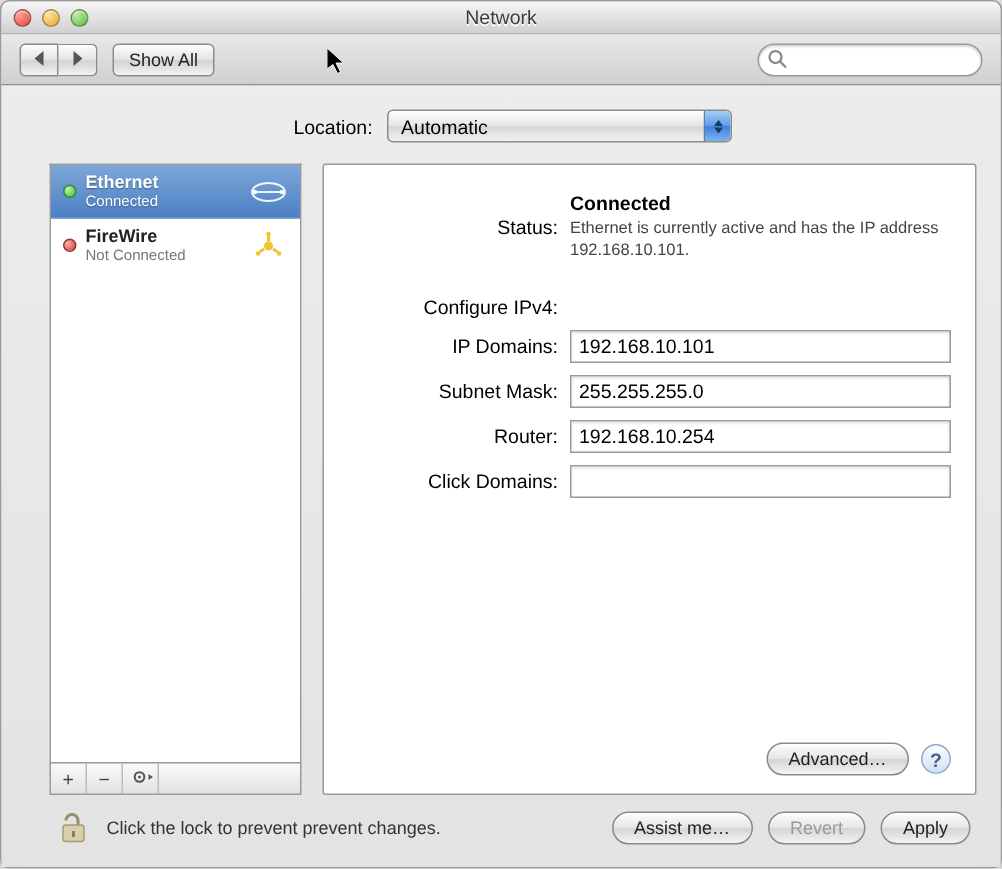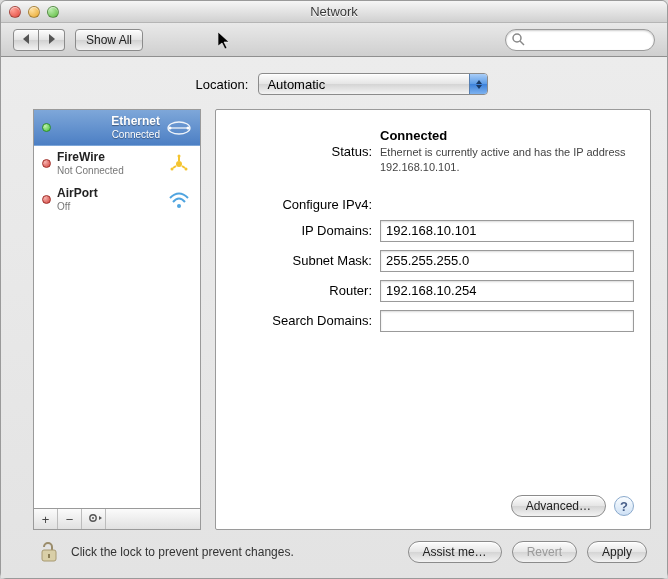--- a/index.html
+++ b/index.html
@@ -158,21 +158,20 @@
   }
   .net-item {
     height: 36px;
     padding: 4px 8px;
     display:flex; align-items:center;
     gap:6px;
     border-bottom: 1px solid transparent;
   }
   .net-item.selected {
     background: linear-gradient(#7ea7d9,#4c7fc4);
-    text-align: right;
   }
   .net-item.selected .net-name,
   .net-item.selected .net-sub { color:#fff; text-shadow:0 1px 1px rgba(0,0,0,0.4);}
   .status-dot {
     width:9px;height:9px;border-radius:50%;
   }
   .dot-green{background:radial-gradient(circle at 30% 30%,#c4f3b0,#3fbf36);border:1px solid #2f8f2a;}
   .dot-red{background:radial-gradient(circle at 30% 30%,#f7b4b0,#d1403a);border:1px solid #a02f2a;}
   .net-text { flex:1; line-height:1.1; }
   .net-name { font-size:12px; font-weight:bold; color:#222;}
@@ -360,34 +359,20 @@
                   <line x1="10" y1="3" x2="10" y2="7" stroke="#f4c430" stroke-width="2"></line>
                   <line x1="4" y1="14" x2="7" y2="12" stroke="#f4c430" stroke-width="2"></line>
                   <line x1="16" y1="14" x2="13" y2="12" stroke="#f4c430" stroke-width="2"></line>
                   <circle cx="10" cy="2" r="1.5" fill="#f4c430"></circle>
                   <circle cx="3" cy="15" r="1.5" fill="#f4c430"></circle>
                   <circle cx="17" cy="15" r="1.5" fill="#f4c430"></circle>
                 </svg>
             </span>
           </div>
 
-          <div class="net-item">
-            <span class="status-dot dot-red"></span>
-            <div class="net-text">
-              <div class="net-name">AirPort</div>
-              <div class="net-sub">Off</div>
-            </div>
-            <span class="net-icon">
-              <svg width="22" height="18">
-                  <path d="M2 7 Q11 -2 20 7" fill="none" stroke="#4fa4e0" stroke-width="2"></path>
-                  <path d="M5 11 Q11 4 17 11" fill="none" stroke="#4fa4e0" stroke-width="2"></path>
-                  <circle cx="11" cy="15" r="2" fill="#4fa4e0"></circle>
-                </svg>
-            </span>
-          </div>
 
         </div>
         <div class="sidebar-footer">
           <button>+</button>
           <button>−</button>
           <button>
             <svg width="14" height="12">
                 <circle cx="5" cy="6" r="3.2" fill="none" stroke="#555" stroke-width="1.4"></circle>
                 <circle cx="5" cy="6" r="1" fill="#555"></circle>
                 <polygon points="11,4 11,8 14,6" fill="#555"></polygon>
@@ -422,21 +407,21 @@
           <div class="v"><input class="textfield" value="255.255.255.0" style=""></div>
         </div>
 
         <div class="row">
           <div class="k">Router:</div>
           <div class="v"><input class="textfield" value="192.168.10.254" style=""></div>
         </div>
 
 
         <div class="row">
-          <div class="k">Search Domains:</div>
+          <div class="k">Click Domains:</div>
           <div class="v"><input class="textfield" value="" style=""></div>
         </div>
 
         <div class="detail-footer">
           <button class="pill-btn">Advanced…</button>
           <div class="help-btn">?</div>
         </div>
       </div>
 
     </div>

